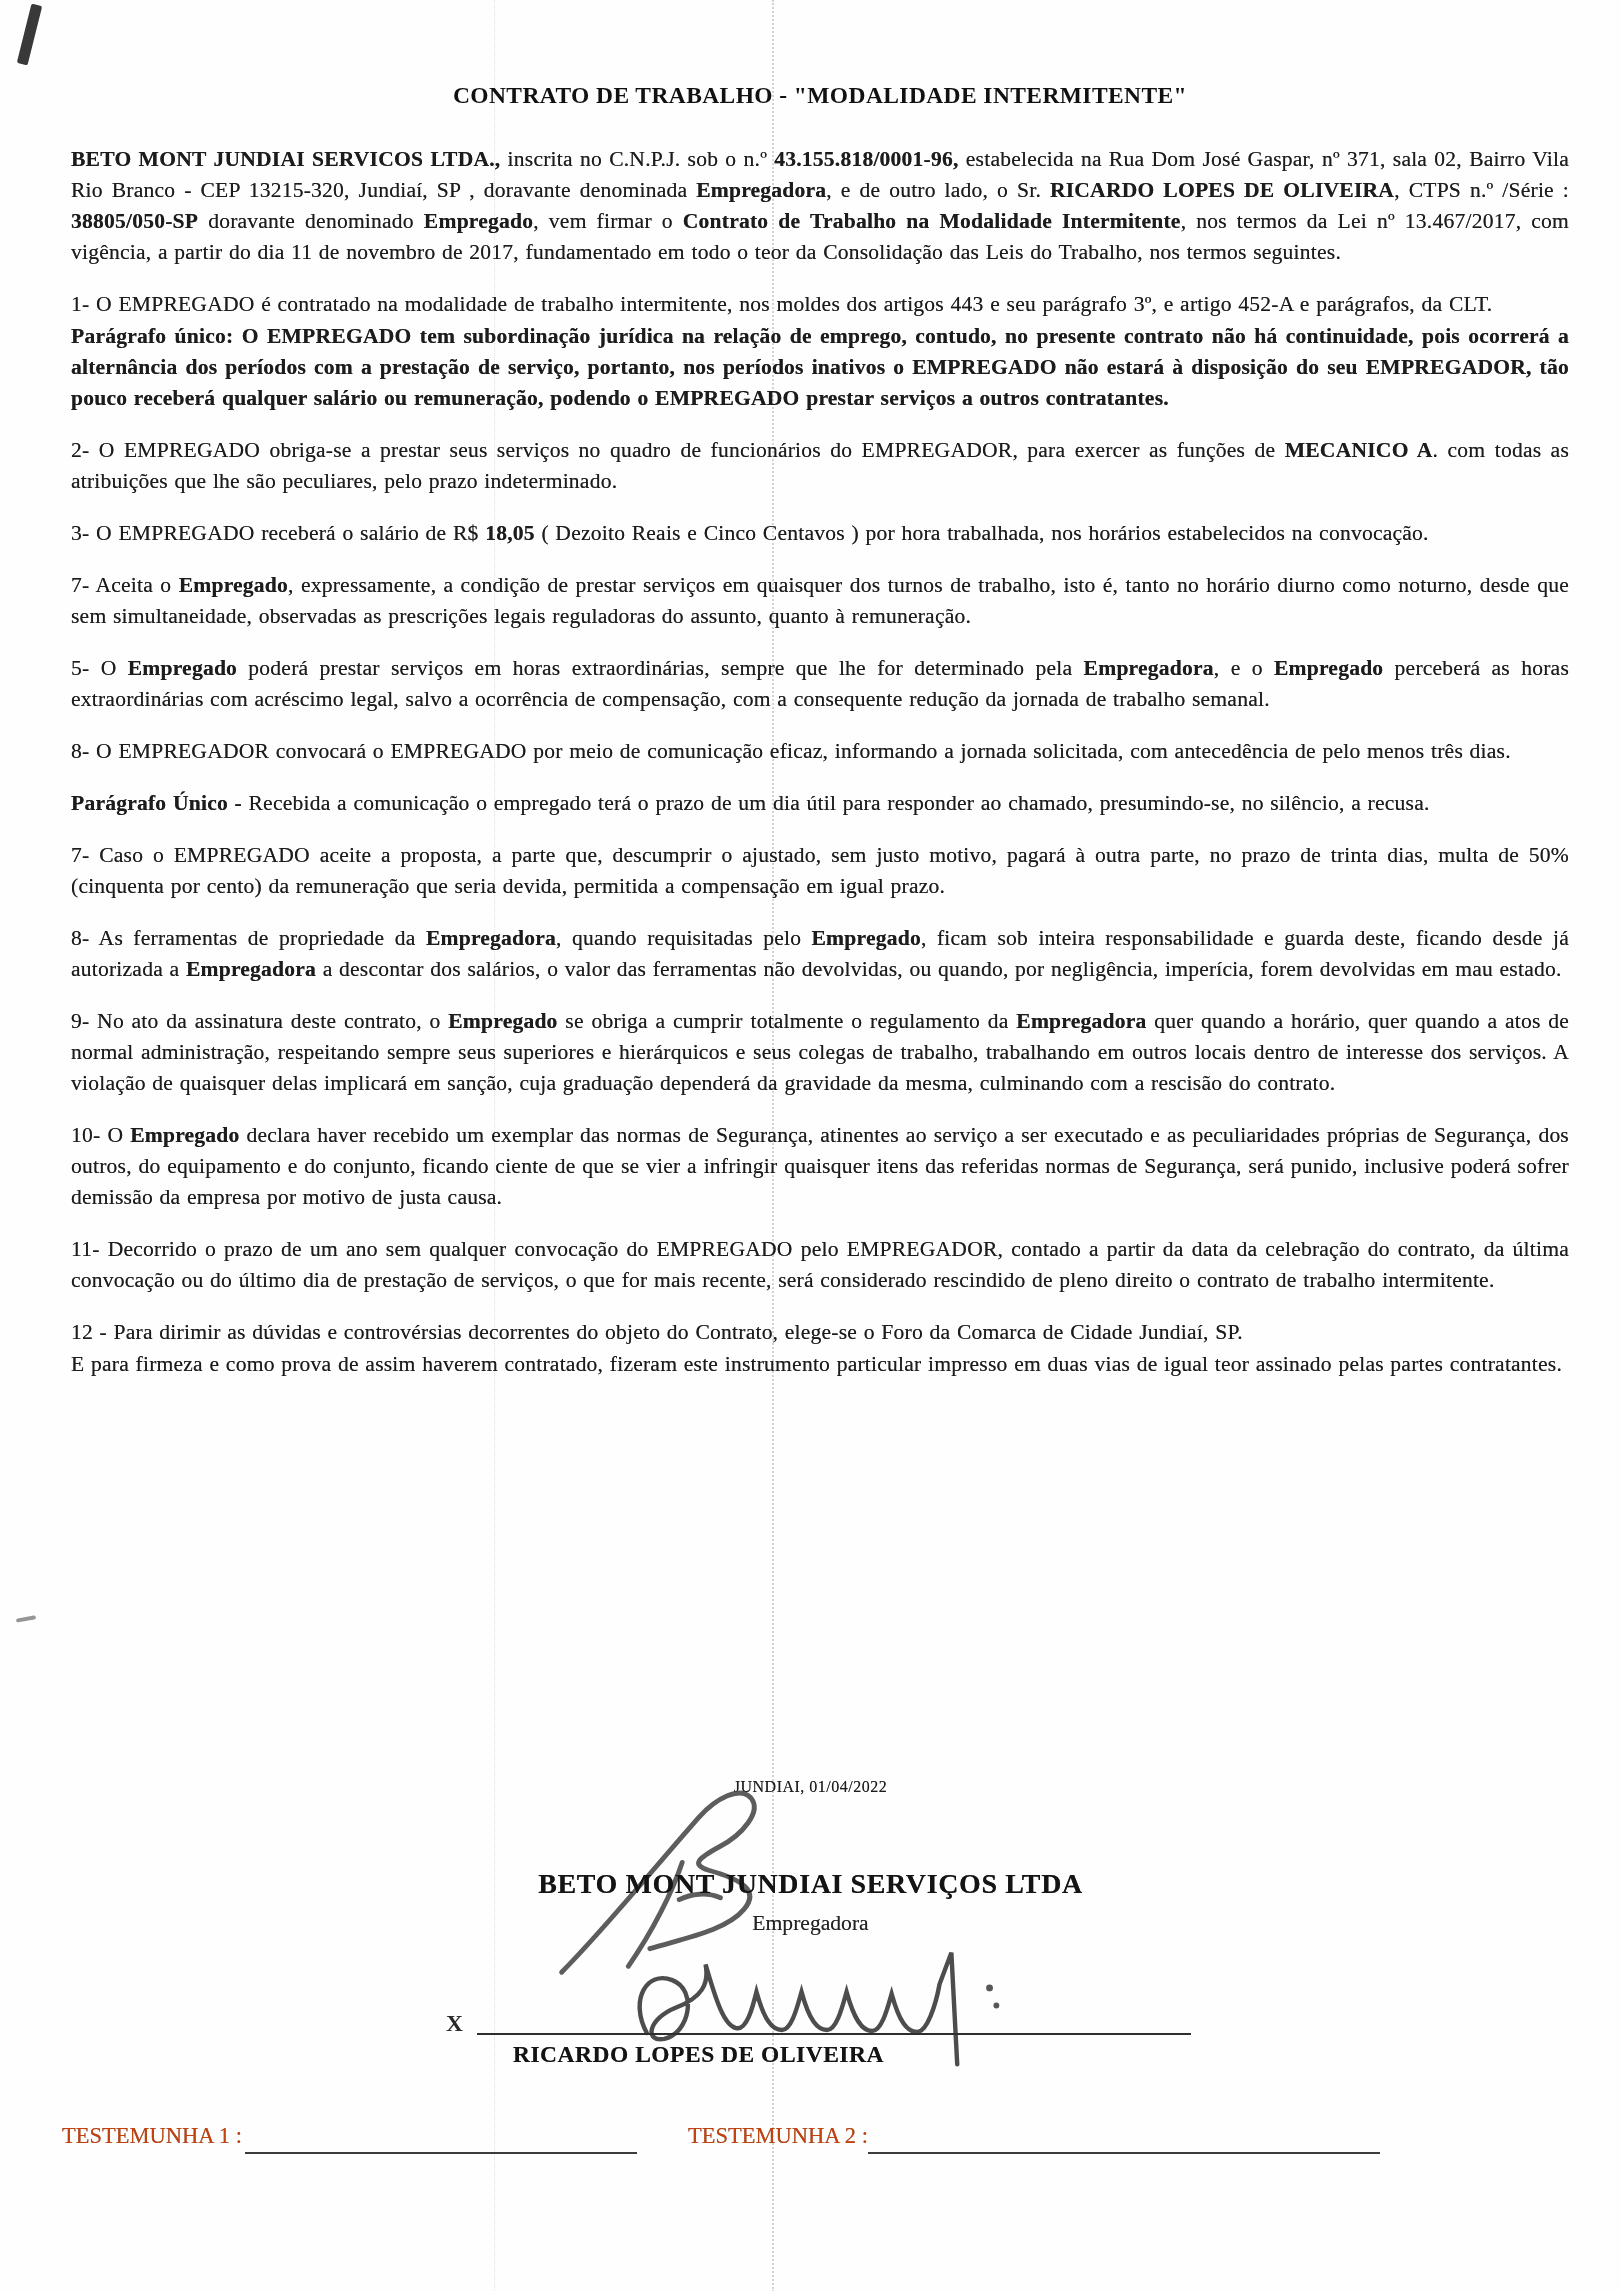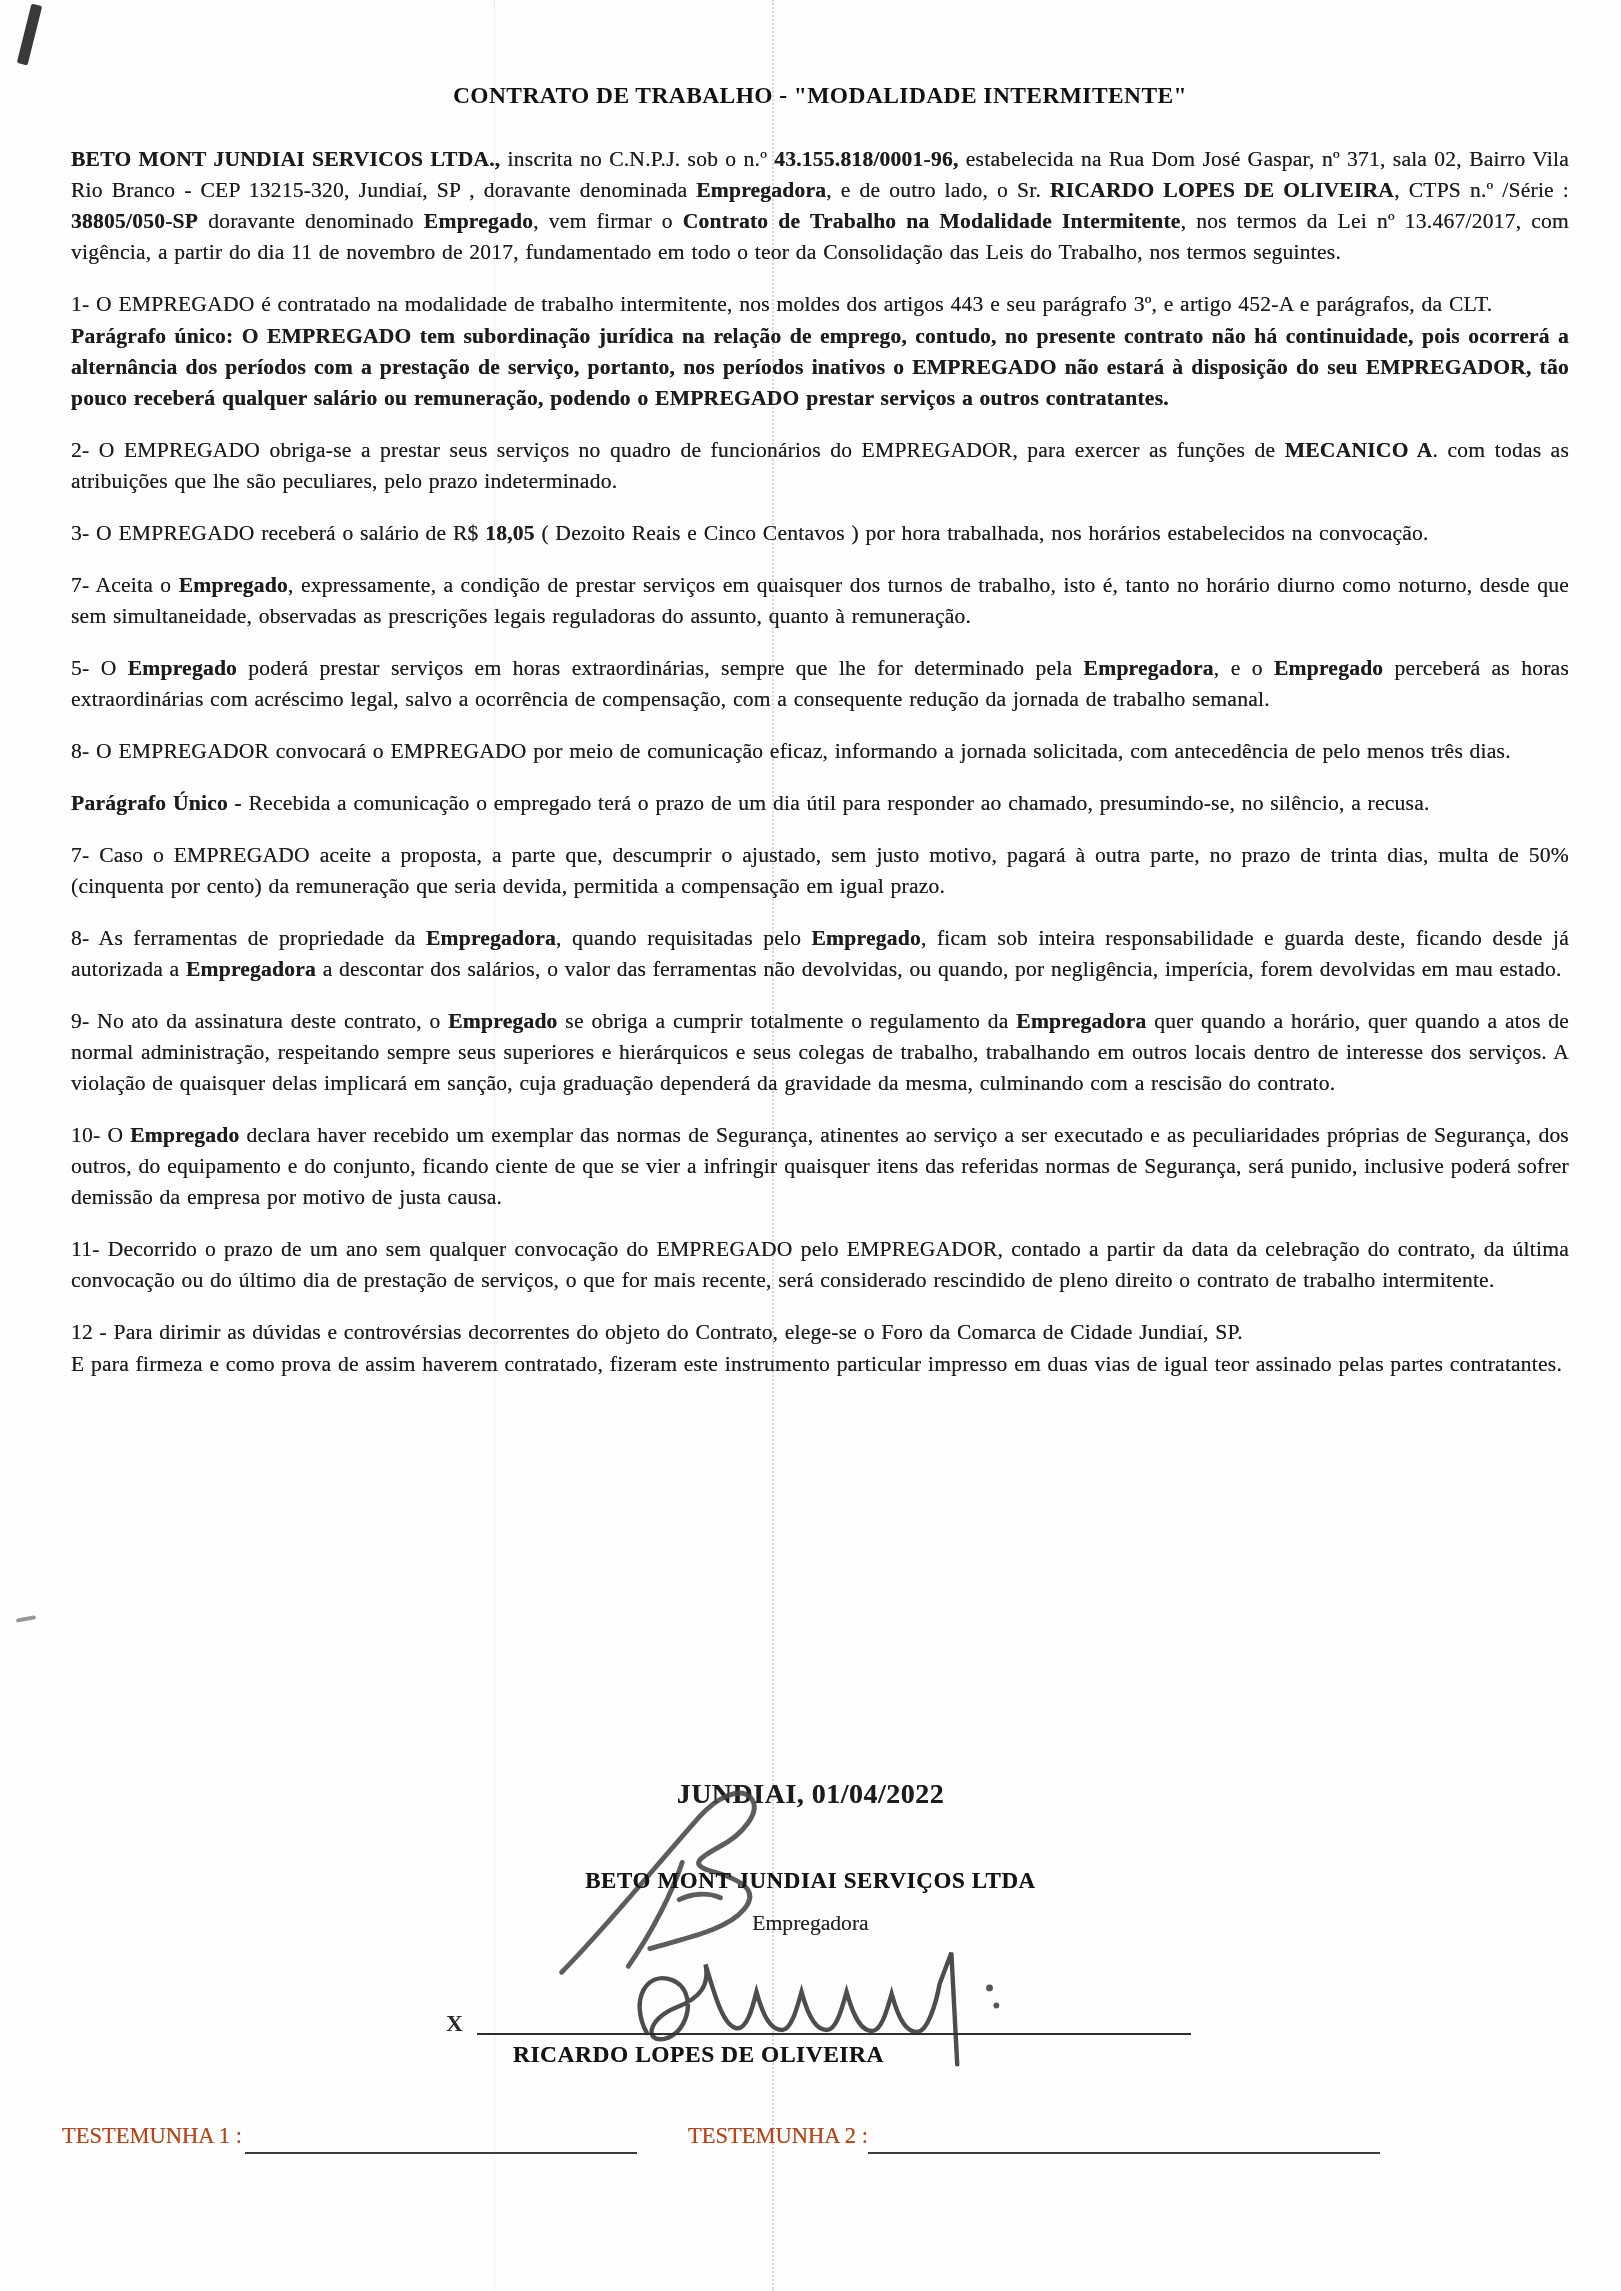--- a/index.html
+++ b/index.html
@@ -28,26 +28,26 @@
     text-align:justify;
     letter-spacing:0.2px;
     word-spacing:1px;
     text-shadow:0 0 0.5px rgba(20,20,20,.65);
   }
   .para.tight{margin-top:1px;}
   .b{font-weight:bold;}
   
   .dateline{
     position:absolute;left:0;top:1778px;width:1621px;
-    text-align:center;font-weight:bold;font-size:28px;letter-spacing:0.5px;
+    text-align:center;font-weight:normal;font-size:16px;letter-spacing:0.5px;
     text-shadow:0 0 0.5px rgba(20,20,20,.6);
   }
   .company-line{
     position:absolute;left:0;top:1868px;width:1621px;
-    text-align:center;font-weight:bold;font-size:23px;letter-spacing:0.6px;
+    text-align:center;font-weight:bold;font-size:28px;letter-spacing:0.6px;
     color:#141414;text-shadow:0 0 0.5px rgba(20,20,20,.65);
   }
   .company-role{
     position:absolute;left:0;top:1911px;width:1621px;
     text-align:center;font-size:21.6px;color:#222;
     text-shadow:0 0 0.5px rgba(20,20,20,.5);
   }
   .xline-row{
     position:absolute;left:446px;top:1990px;width:745px;height:45px;
     display:flex;align-items:flex-end;

